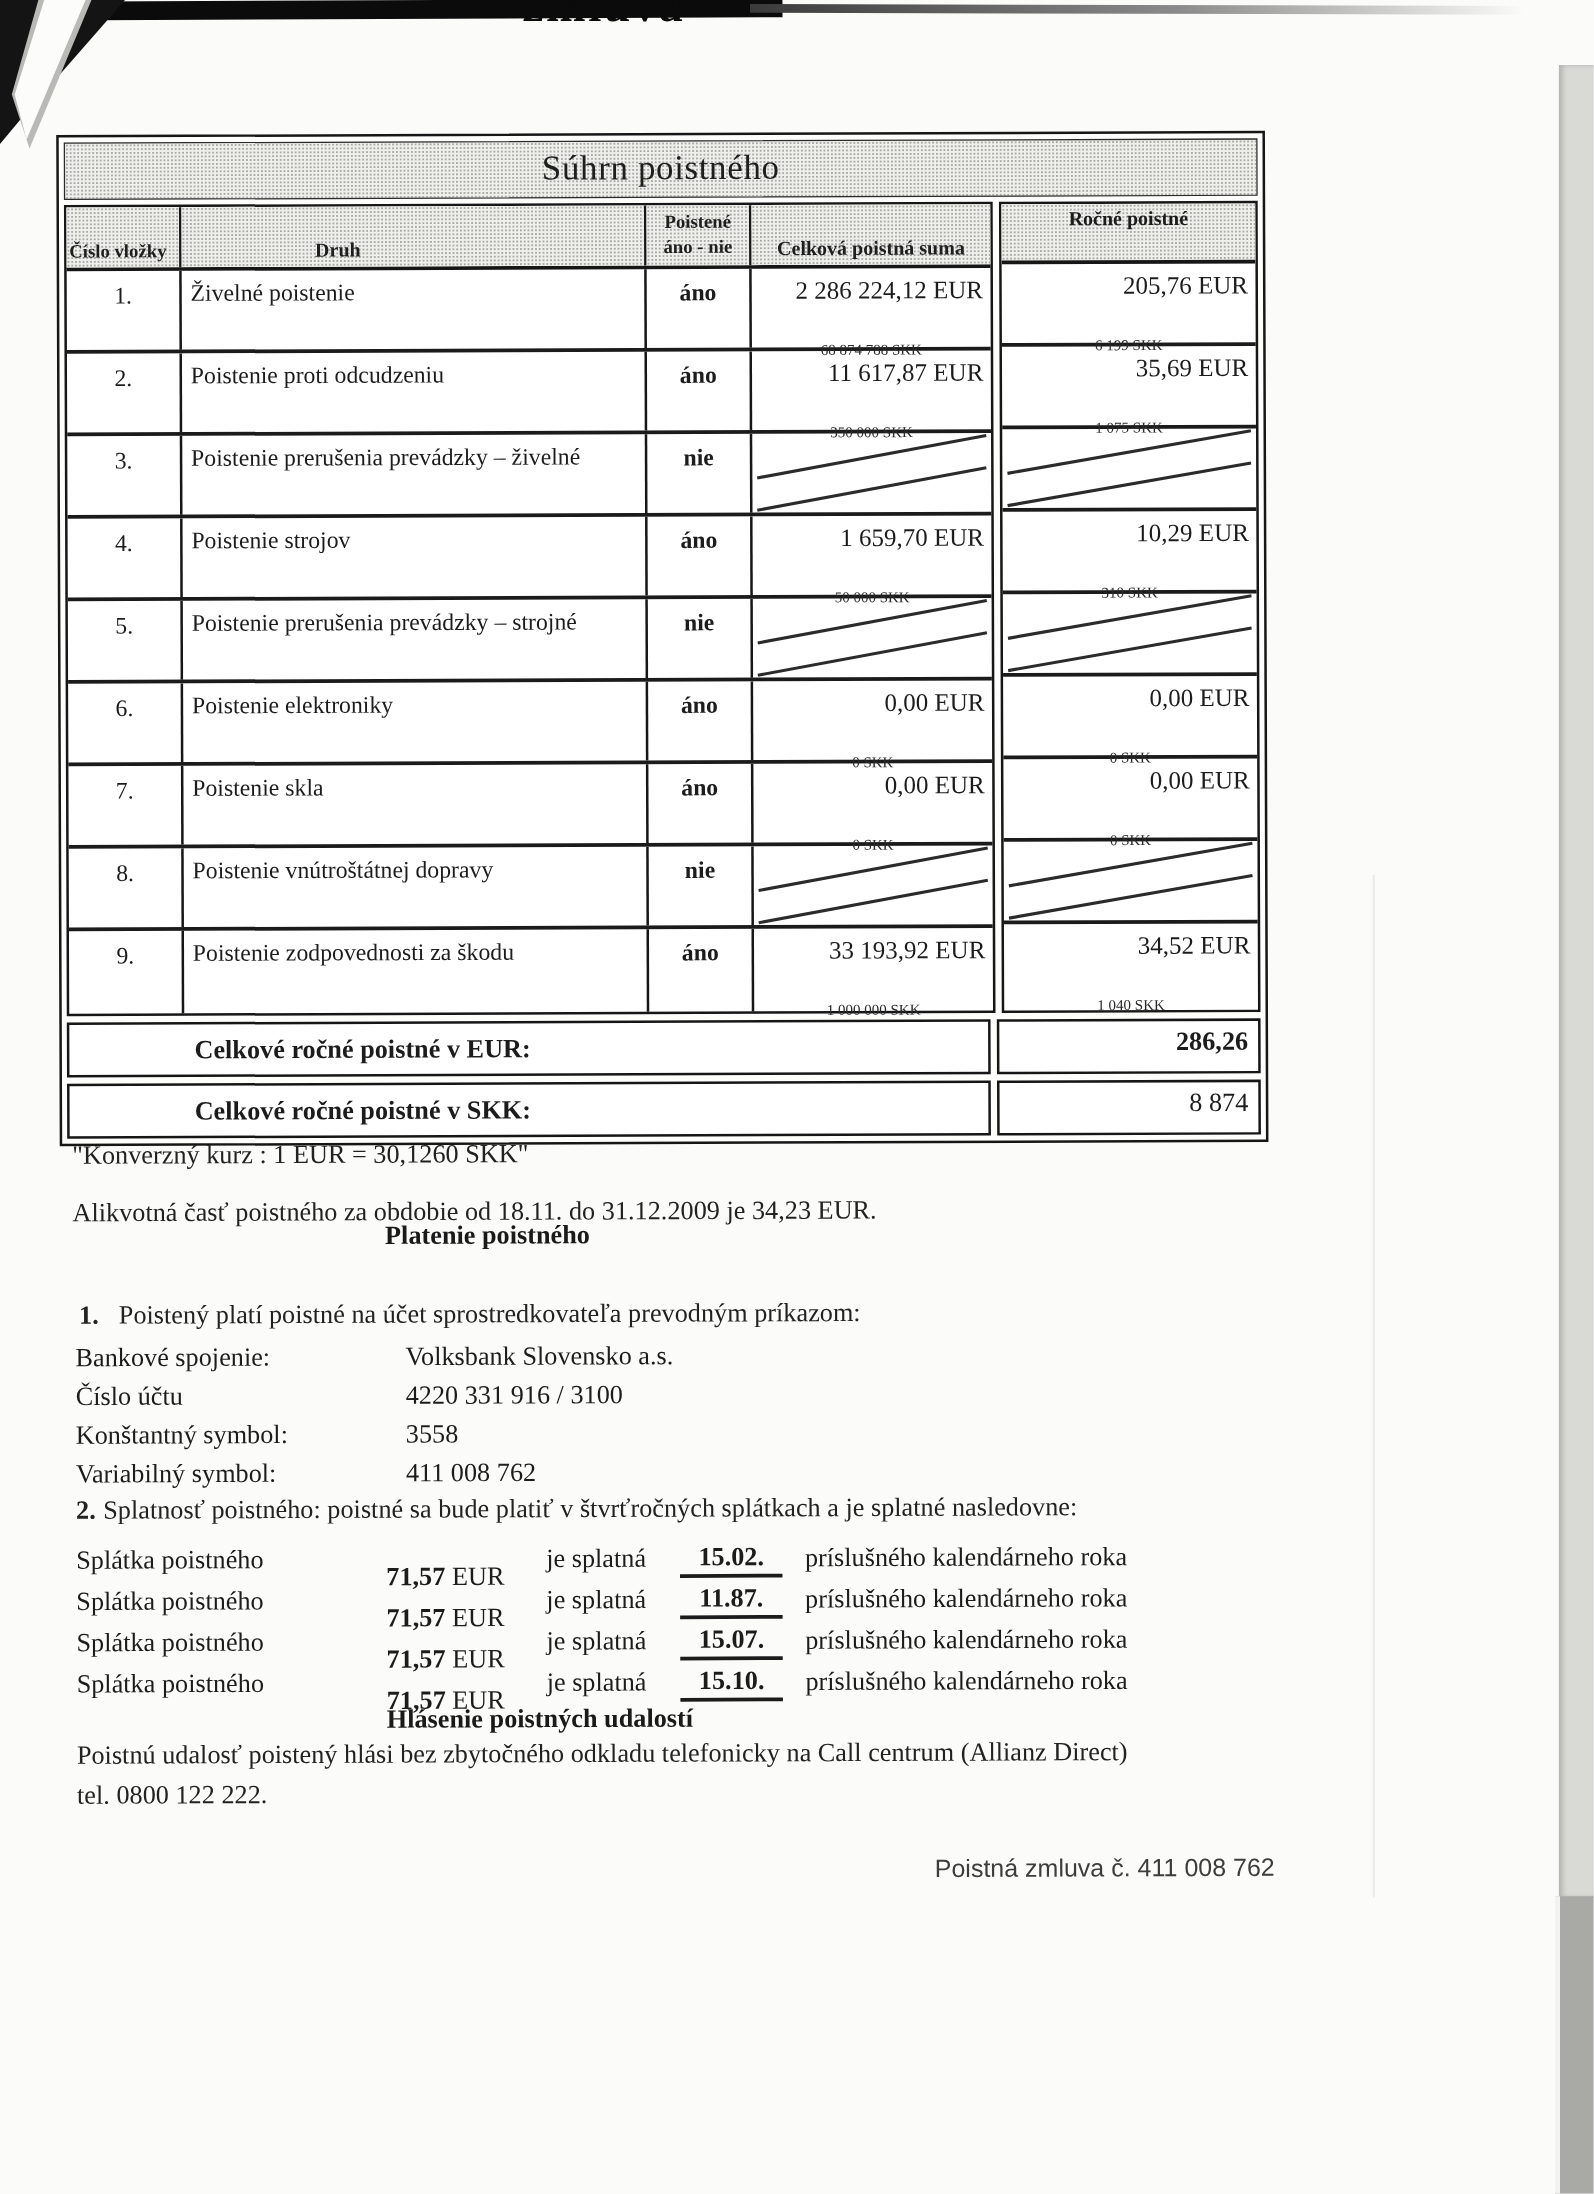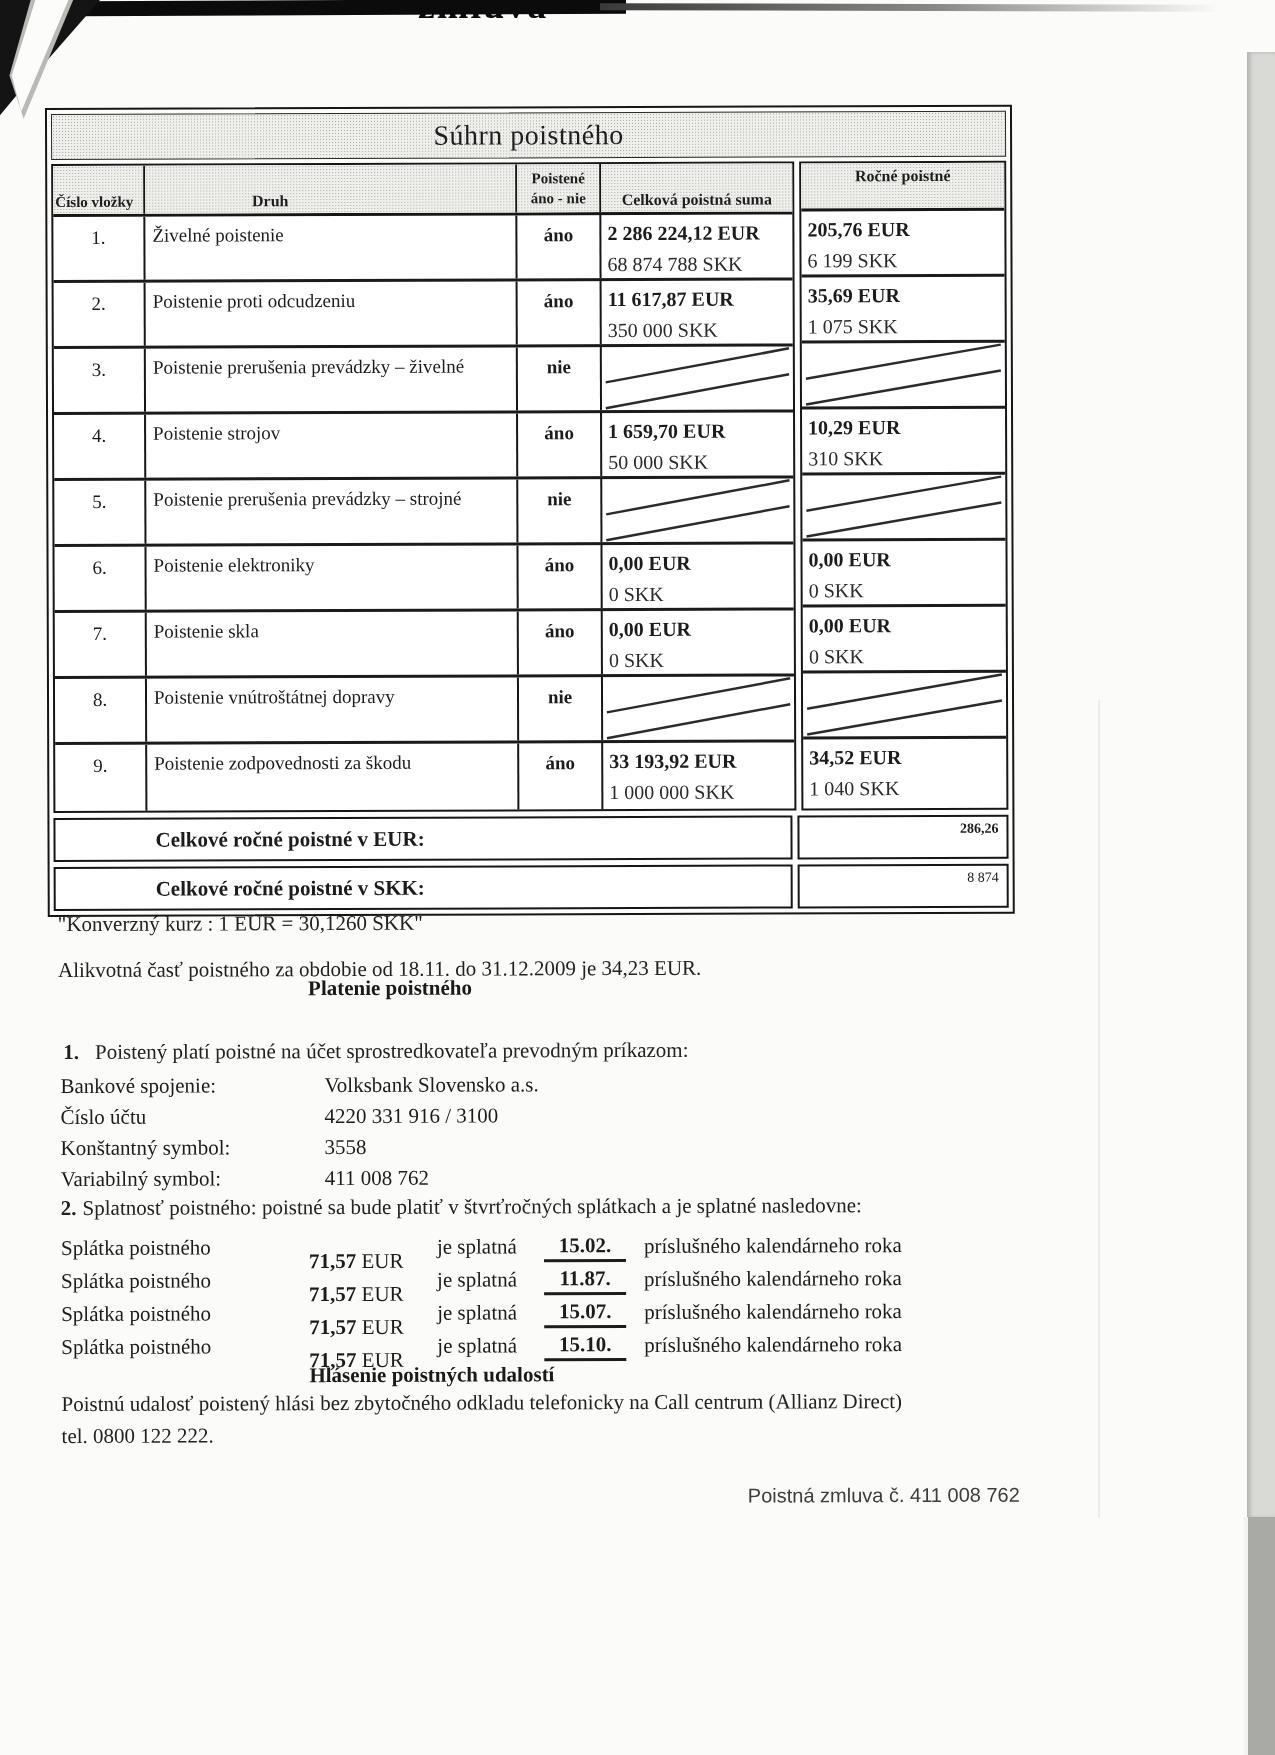--- a/index.html
+++ b/index.html
@@ -55,31 +55,31 @@
   .hc5{height:48px;border-bottom:3px solid #161616;display:flex;align-items:flex-start;justify-content:center;
        padding-top:4px;font-weight:bold;font-size:16px;box-sizing:border-box;}
   .row{display:flex;height:66px;border-bottom:3px solid #1b1b1b;box-sizing:border-box;}
   .row:last-child{border-bottom:none;}
   .c{box-sizing:border-box;}
   .c1{width:92px;border-right:2px solid #161616;text-align:center;padding-top:10px;font-size:19px;}
   .c2{width:372px;border-right:2px solid #161616;padding:8px 4px 0 7px;font-size:19px;}
   .c3{width:84px;border-right:2px solid #161616;text-align:center;padding-top:9px;font-size:19px;font-weight:bold;}
   .c4{flex:1;position:relative;}
   .money{display:flex;flex-direction:column;height:100%;padding:7px 6px 6px 6px;box-sizing:border-box;}
-  .money .eur{font-weight:bold;font-size:20px;}
-  .money .skk{font-size:20px;text-align:left;margin-top:8px;color:#2a2a2a;}
+  .money .eur{font-weight:normal;font-size:20px;text-align:right;}
+  .money .skk{font-size:12px;text-align:center;margin-top:28px;color:#2a2a2a;}
   .rcell{height:66px;border-bottom:3px solid #1b1b1b;box-sizing:border-box;position:relative;}
   .rcell:last-child{border-bottom:none;}
   .cross{position:absolute;inset:0;width:100%;height:100%;}
   .cross line{stroke:#2b2b2b;stroke-width:2.5;vector-effect:non-scaling-stroke;}
   .totals-row{display:flex;gap:5px;margin-top:5px;}
   .totals-label{width:739px;border:2px solid #161616;box-sizing:border-box;height:44px;
     display:flex;align-items:center;padding-left:100px;font-weight:bold;font-size:21px;background:#fff;}
   .totals-value{flex:1;border:2px solid #161616;box-sizing:border-box;height:44px;
-    display:flex;align-items:flex-start;justify-content:flex-end;padding:4px 8px 0 0;font-size:14px;background:#fff;}
+    display:flex;align-items:flex-start;justify-content:flex-end;padding:4px 8px 0 0;font-size:21px;background:#fff;}
   .totals-value.bold{font-weight:bold;}
 
   
   .tline{position:absolute;font-size:21px;color:#222;}
   .kurz{left:55px;top:912px;}
   .alikvot{left:55px;top:958px;}
   .sec-heading{position:absolute;font-weight:bold;font-size:21px;color:#1a1a1a;}
   .platenie{left:305px;top:977px;}
   .item1{left:60px;top:1040px;}
   .item-num{font-weight:bold;margin-right:16px;}

